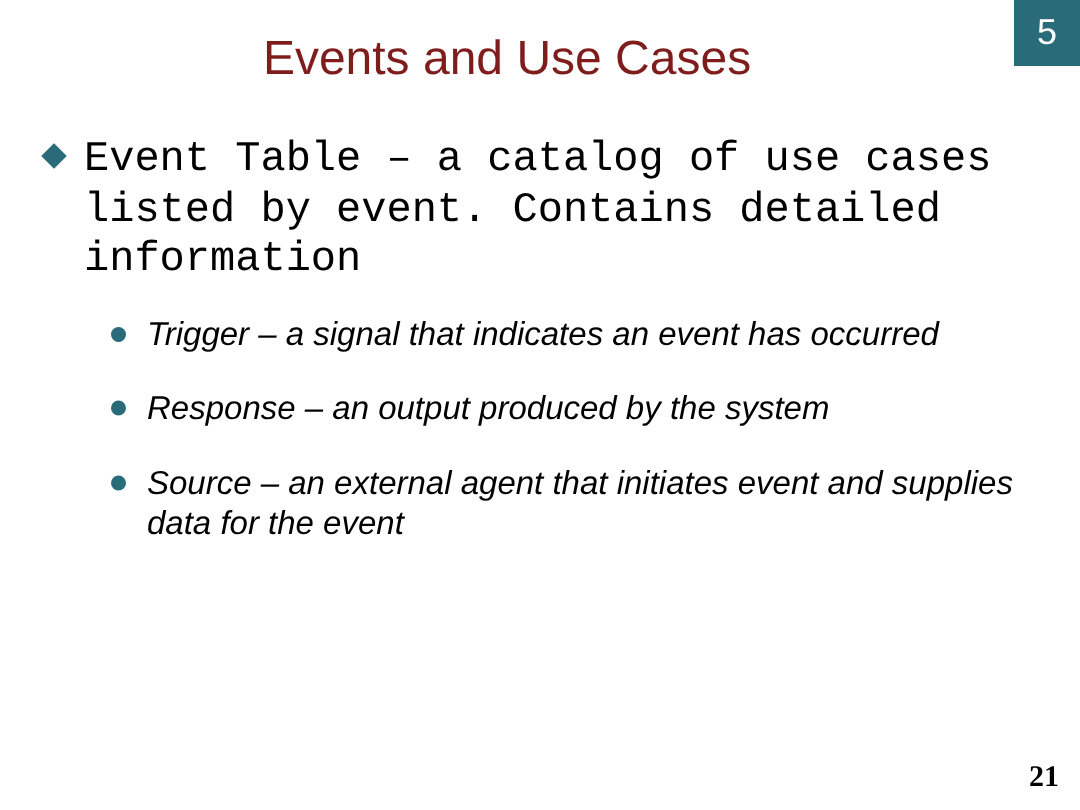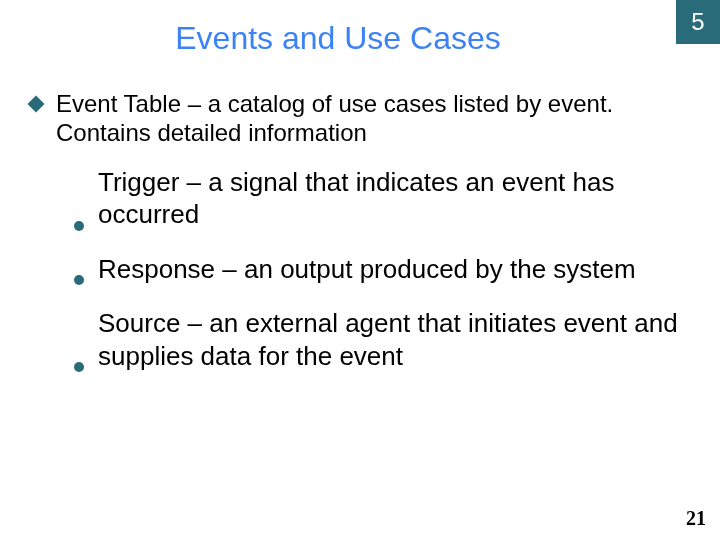--- a/index.html
+++ b/index.html
@@ -27,53 +27,55 @@
     justify-content: center;
   }
   .title {
     position: absolute;
     top: 20px;
     left: 0;
     width: 676px;
     text-align: center;
     font-size: 32px;
     font-weight: 400;
-    color: #3b82f6;
+    color: #7f1d1d;
   }
   .body {
     position: absolute;
     top: 90px;
     left: 30px;
     right: 30px;
   }
   .level1 {
     display: flex;
     align-items: flex-start;
-    font-size: 24px;
+    font-size: 28px;
     line-height: 1.2;
     margin-bottom: 18px;
+    font-family: Liberation Mono, monospace;
   }
   .diamond {
     width: 12px;
     height: 12px;
     background: #2a6b79;
     transform: rotate(45deg);
     flex: 0 0 12px;
     margin-top: 8px;
     margin-right: 14px;
   }
   .level2-wrap {
     margin-left: 44px;
   }
   .level2 {
     display: flex;
-    align-items: flex-end;
-    font-size: 26px;
+    align-items: flex-start;
+    font-size: 22px;
     line-height: 1.25;
     margin-bottom: 22px;
+    font-style: italic;
   }
   .dot {
     width: 10px;
     height: 10px;
     background: #2a6b79;
     border-radius: 50%;
     flex: 0 0 10px;
     margin-top: 9px;
     margin-right: 14px;
   }

